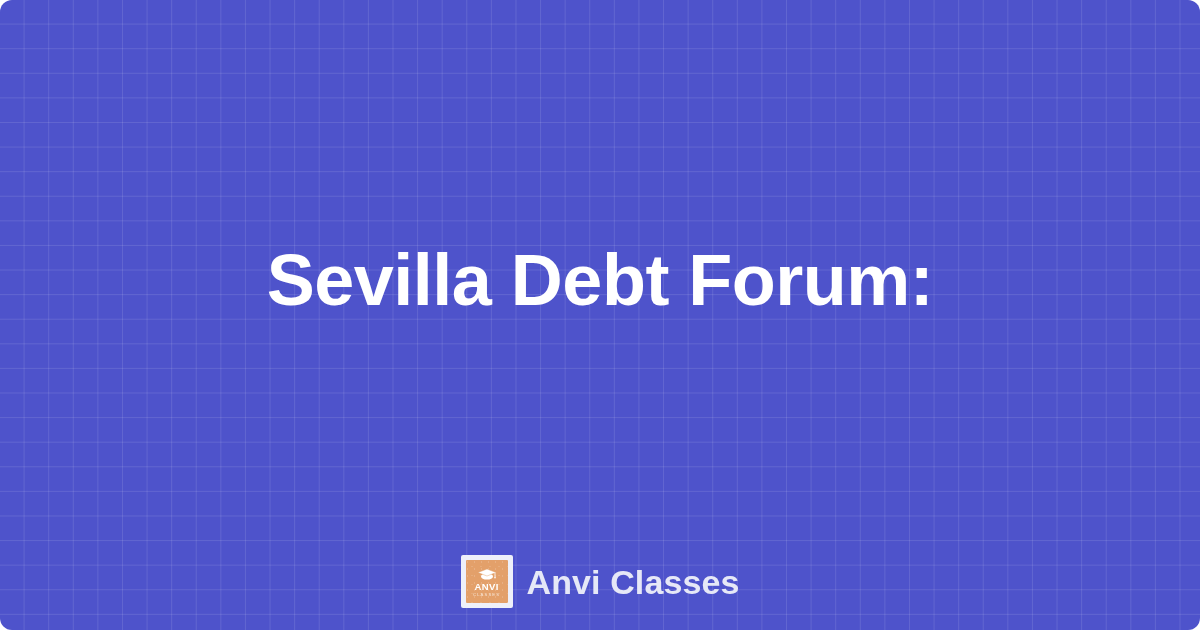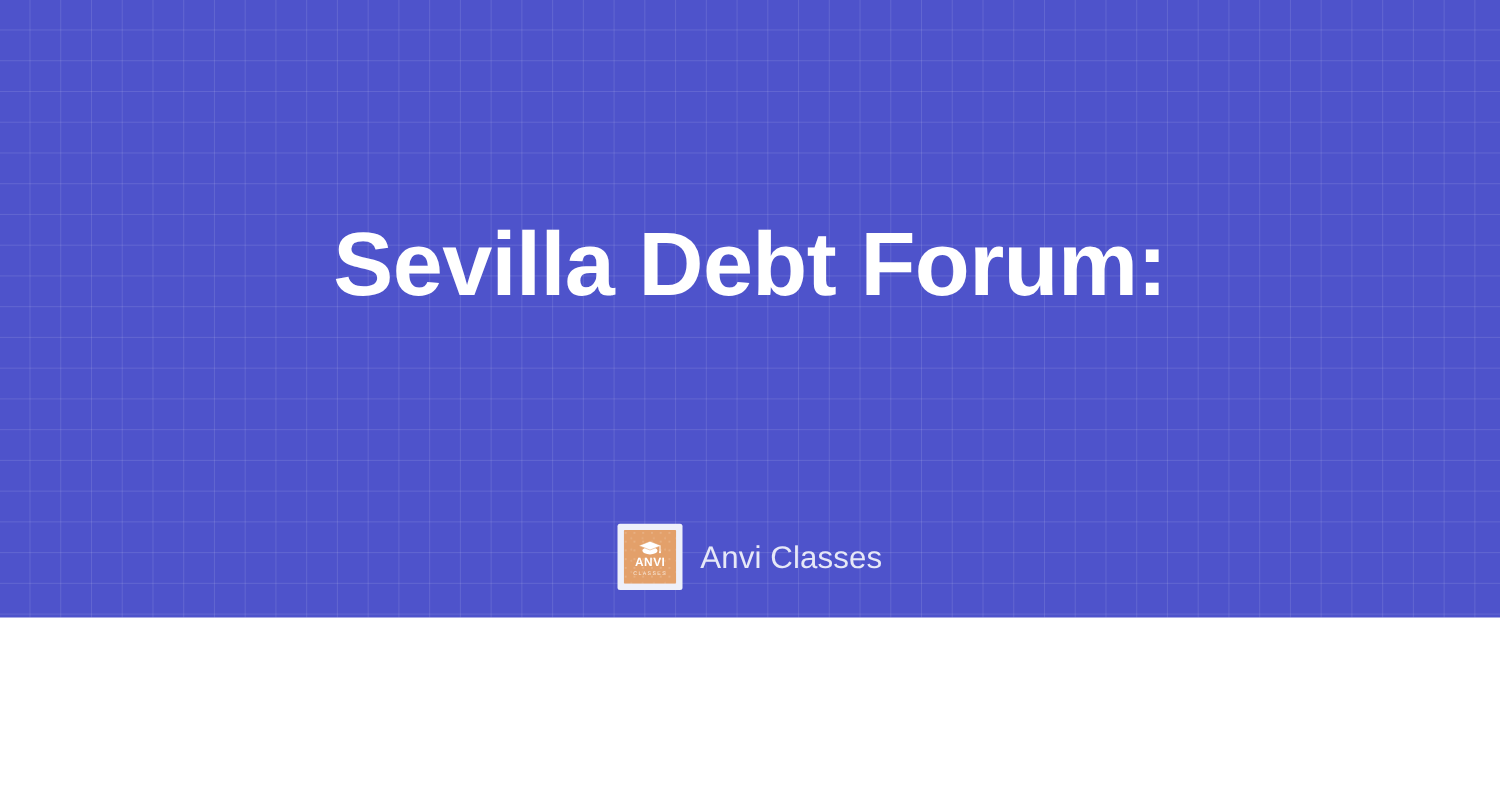--- a/index.html
+++ b/index.html
@@ -9,33 +9,34 @@
   body {
     width: 1200px;
     height: 630px;
     overflow: hidden;
     font-family: "Liberation Sans", sans-serif;
   }
 
   #og-card {
     position: relative;
     width: 1200px;
-    height: 494px;
+    height: 630px;
     box-sizing: border-box;
     background-color: #4e53cb;
     background-image:
       linear-gradient(to right, rgba(255,255,255,0.11) 1px, transparent 1px),
       linear-gradient(to bottom, rgba(255,255,255,0.11) 1px, transparent 1px);
     background-size: 24.6px 24.6px;
     background-position: -1px -1px;
     display: flex;
     flex-direction: column;
     align-items: center;
     justify-content: center;
     overflow: hidden;
+    border-radius: 12px;
   }
 
   
   .title-block {
     position: absolute;
     top: 0;
     left: 0;
     right: 0;
     bottom: 0;
     display: flex;
@@ -120,22 +121,22 @@
 
   .brand-text {
     display: flex;
     flex-direction: column;
     justify-content: center;
     line-height: 1;
   }
   .brand-name {
     color: #e6e8f7;
     font-family: "Liberation Sans", sans-serif;
-    font-size: 25px;
-    font-weight: normal;
+    font-size: 34px;
+    font-weight: bold;
     line-height: 30px;
     letter-spacing: 0.1px;
   }
   .brand-url {
     color: #dcdef3;
     font-family: "Liberation Sans", sans-serif;
     font-size: 20px;
     font-weight: normal;
     line-height: 24px;
     letter-spacing: 0.1px;

